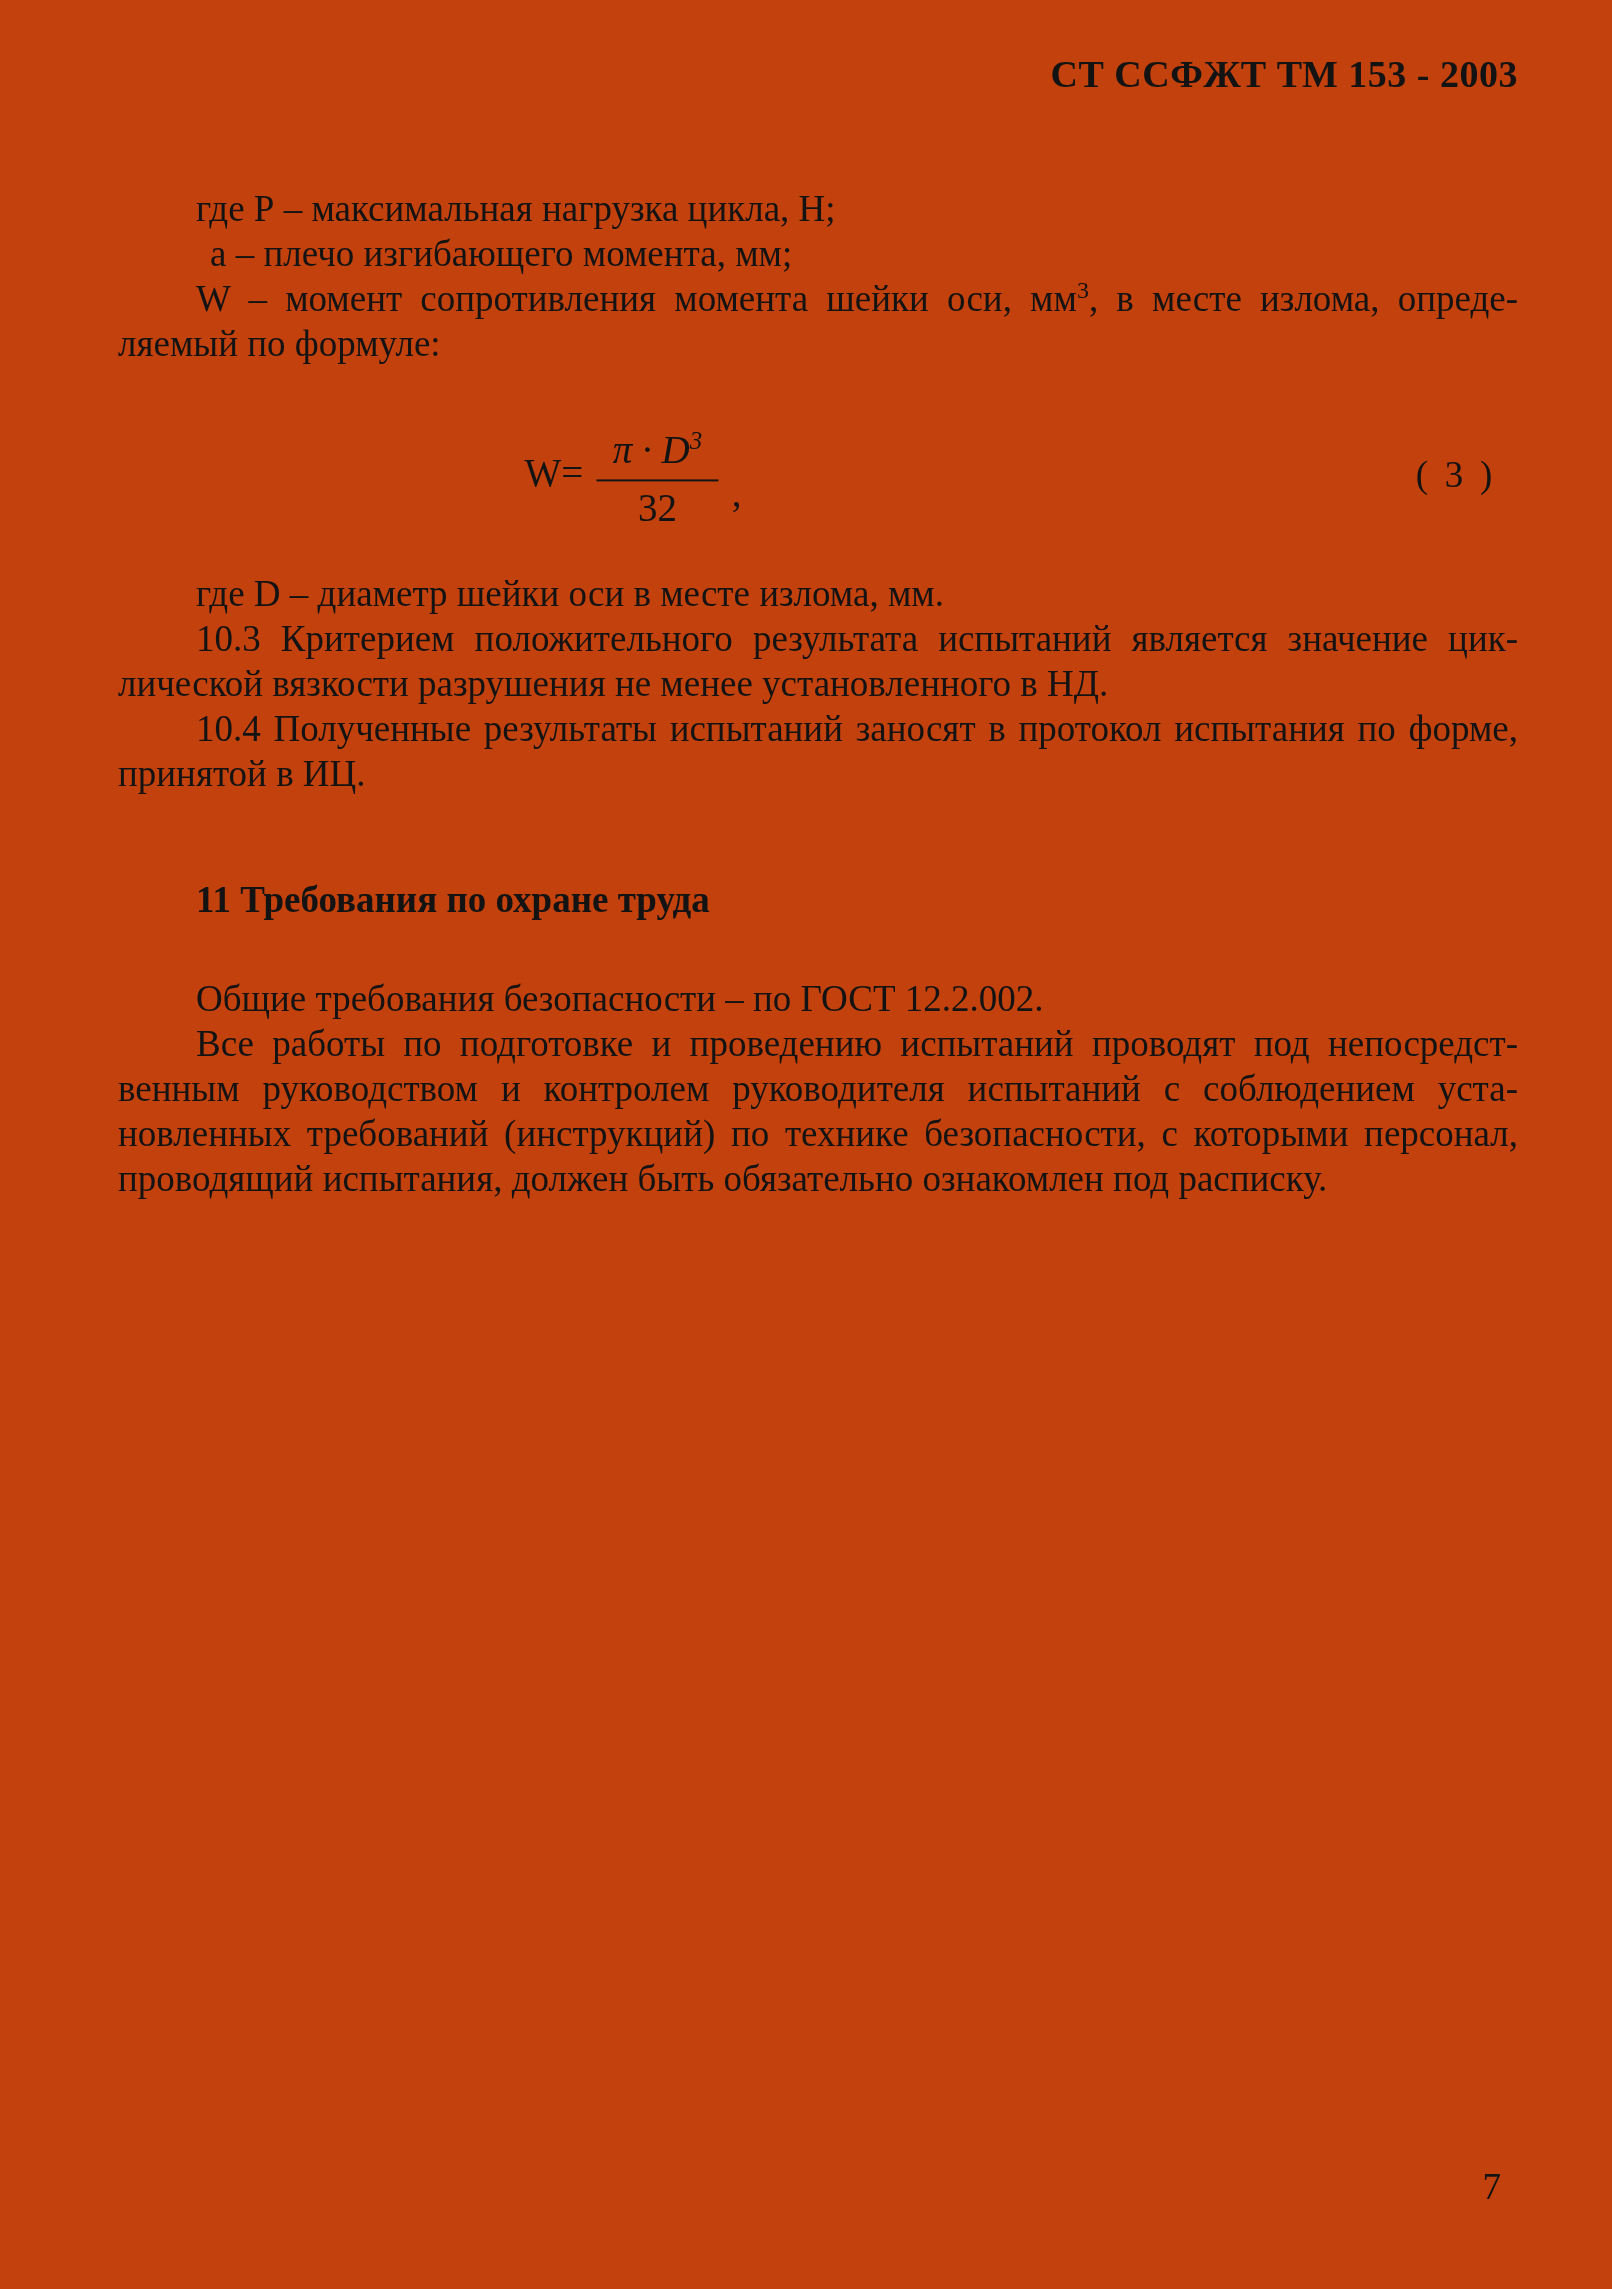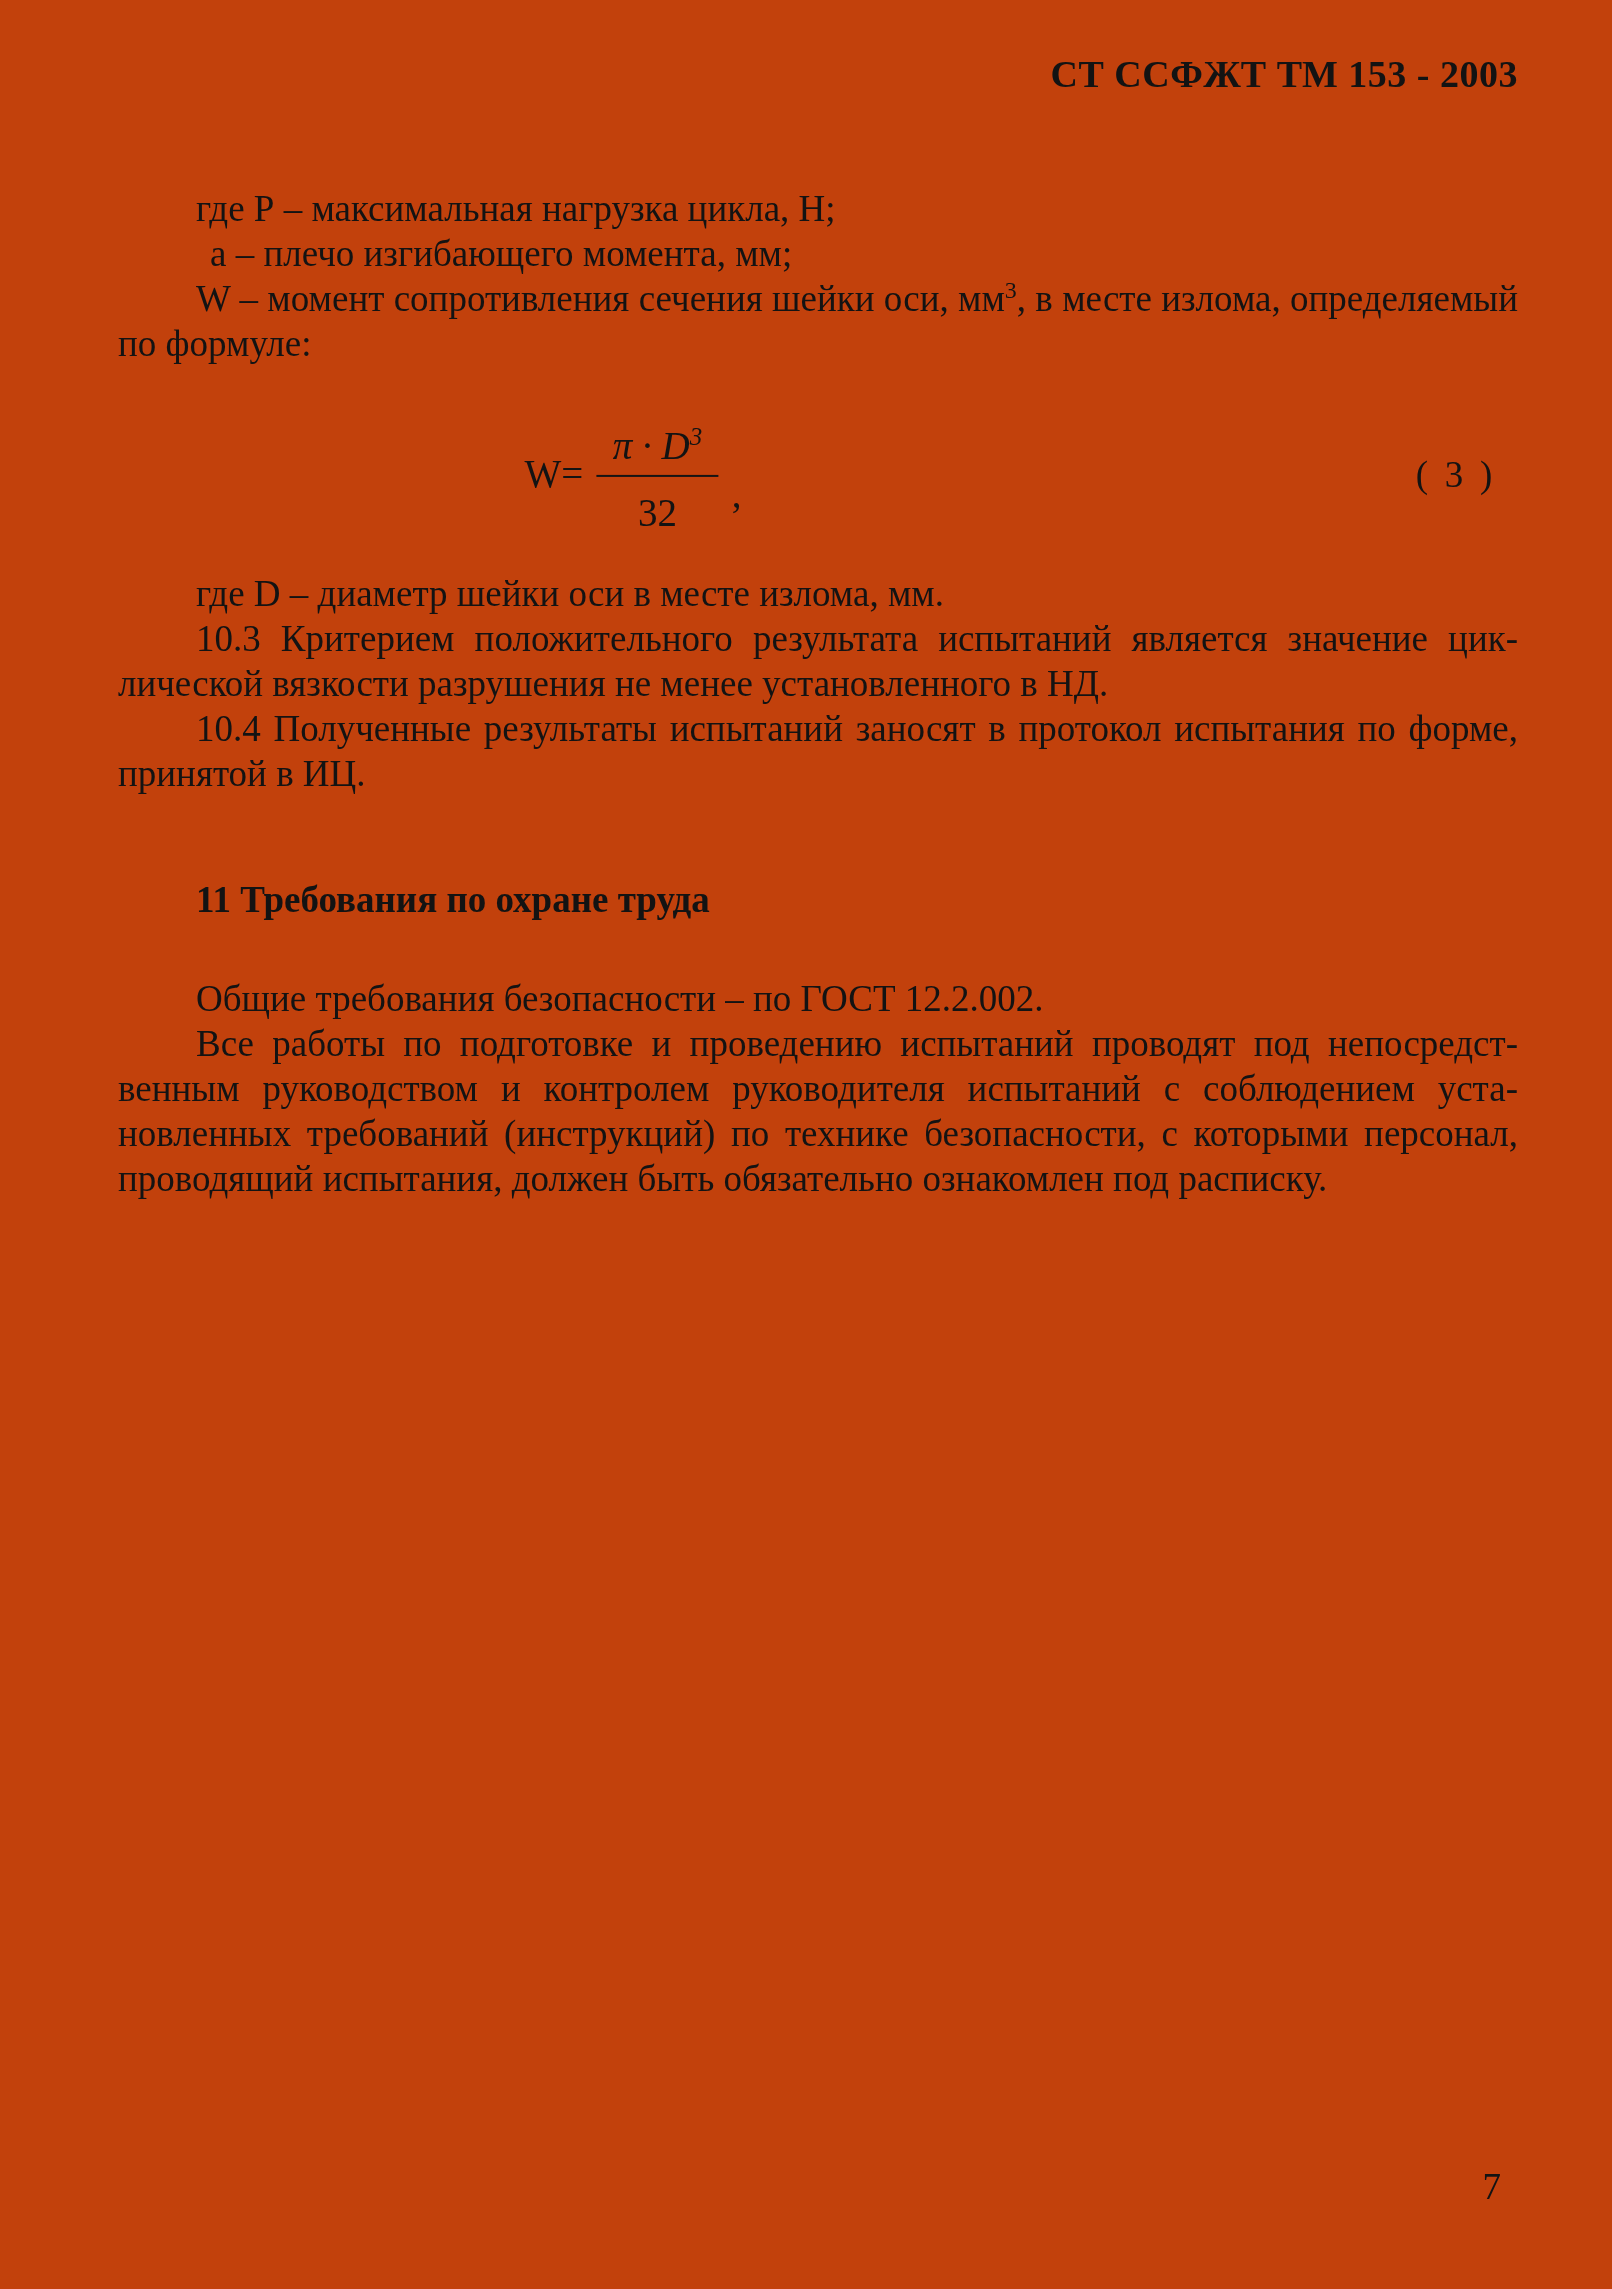--- a/index.html
+++ b/index.html
@@ -57,21 +57,21 @@
     padding: 0 16.6px 7.4px;
     border-bottom: 2.8px solid #141414;
     white-space: nowrap;
   }
   .frac .num sup {
     font-size: 25px;
     font-style: italic;
     vertical-align: super;
     line-height: 0;
   }
-  .frac .den { padding-top: 15px; }
+  .frac .den { padding-top: 6px; }
   .fcomma { align-self: center; transform: translateY(20px); }
   .eq-num {
     position: absolute;
     right: 22px;
     top: 50%;
     transform: translateY(-50%);
     letter-spacing: 3.7px;
   }
   sup.unit-sup {
     font-size: 24px;
@@ -101,21 +101,21 @@
 
     <p class="body">
       <span>где Р – максимальная нагрузка цикла, Н;</span>
     </p>
 
     <p class="body indent-2">
       <span>а – плечо изгибающего момента, мм;</span>
     </p>
 
     <p class="body">
-      <span>W – момент сопротивления сечения шейки оси, мм</span><sup class="unit-sup">3</sup><span>, в месте излома, опреде­ляемый по формуле:</span>
+      <span>W – момент сопротивления момента шейки оси, мм</span><sup class="unit-sup">3</sup><span>, в месте излома, опреде­ляемый по формуле:</span>
     </p>
 
     <div class="formula-row">
       <div class="formula">
         <span class="flhs">W=</span>
         <span class="frac">
           <span class="num"><span>π · D</span><sup>3</sup></span>
           <span class="den">32</span>
         </span>
         <span class="fcomma">,</span>

